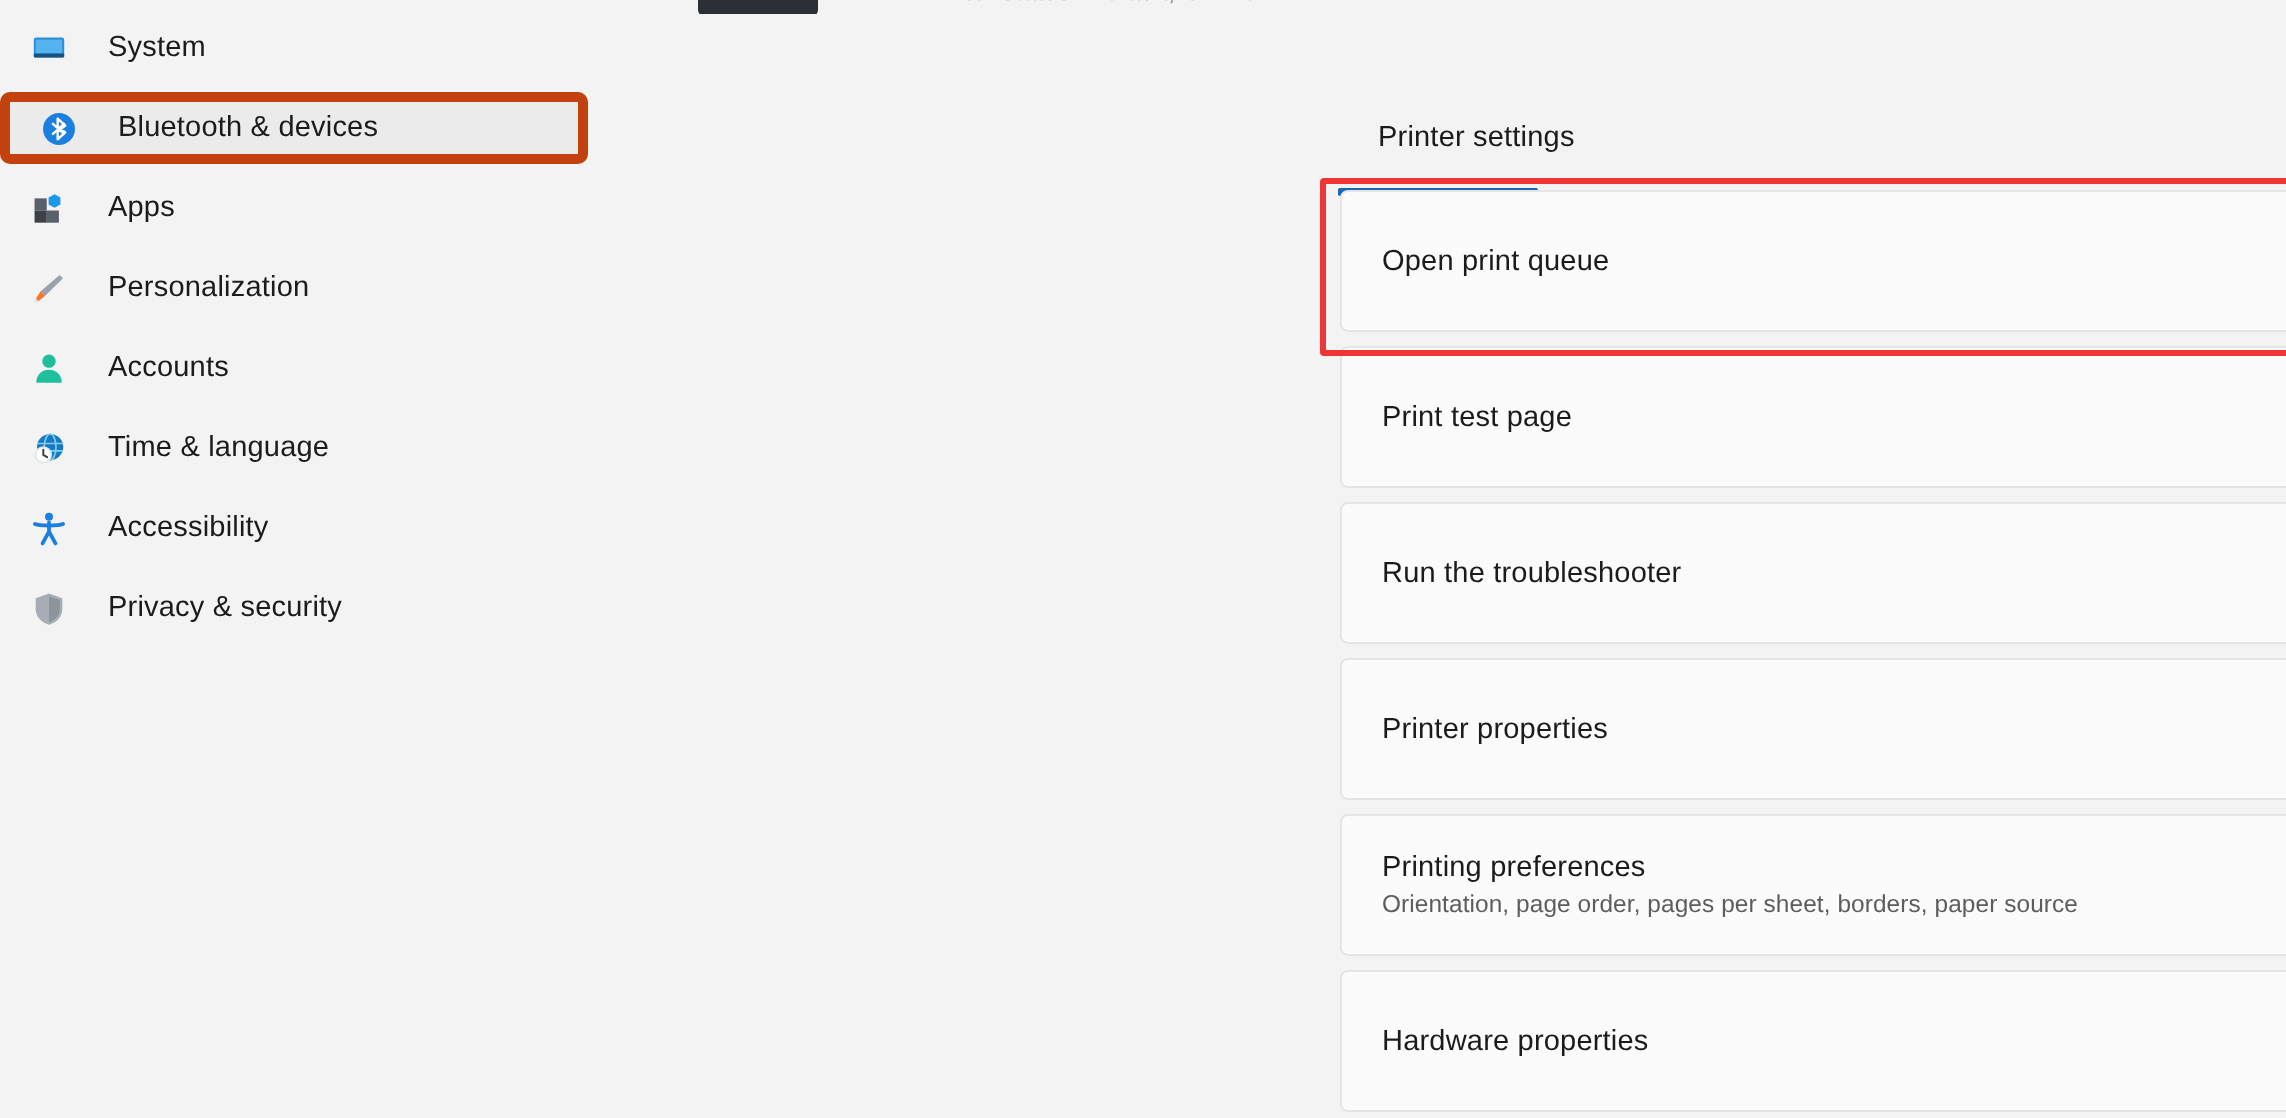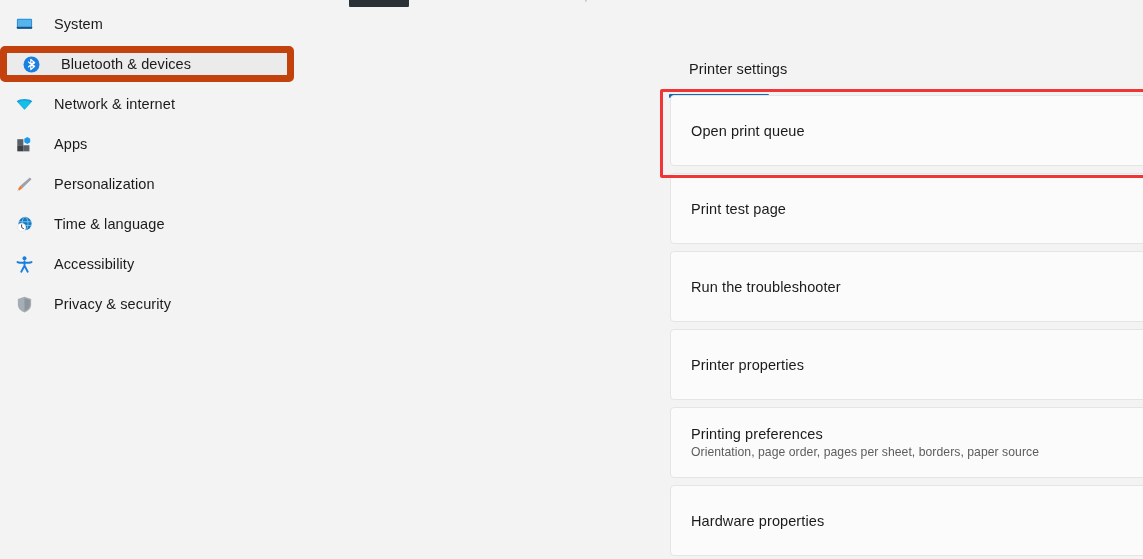--- a/index.html
+++ b/index.html
@@ -42,21 +42,21 @@
     border-radius: 5px;
     display: flex;
     align-items: center;
     padding-left: 14px;
     cursor: pointer;
     user-select: none;
   }
 
   .nav-item.selected {
     background: #ebebeb;
-    border: 7px solid #c2410c;
+    border: 5px solid #c2410c;
   }
 
   .nav-icon {
     width: 20px;
     height: 20px;
     flex: 0 0 20px;
     margin-right: 20px;
     display: flex;
     align-items: center;
     justify-content: center;
@@ -199,30 +199,20 @@
       <span class="nav-icon">
         <svg width="19" height="19" viewBox="0 0 20 20">
           <circle cx="10" cy="10" r="8.4" fill="#1a7fe0"></circle>
           <path d="M9.3 4.6 L13.3 8.2 L9.3 11.3 L9.3 4.6 Z M9.3 8.7 L13.3 11.8 L9.3 15.4 L9.3 8.7 Z
                    M6.8 7.3 L12.6 12.6 M6.8 12.6 L12.6 7.3" fill="none" stroke="#ffffff" stroke-width="1.25" stroke-linejoin="round" stroke-linecap="round"></path>
         </svg>
       </span>
       <span class="nav-label">Bluetooth &amp; devices</span>
     </div>
 
-    <div class="nav-item">
-
-      <span class="nav-icon">
-        <svg width="19" height="19" viewBox="0 0 20 20">
-          <path d="M1.8 6.5 C5 3.4 15 3.4 18.2 6.5 L10 15.6 Z" fill="#1a9fd9"></path>
-          <path d="M3.6 7.9 C6 5.6 14 5.6 16.4 7.9 L10 15 Z" fill="#12c0e8"></path>
-        </svg>
-      </span>
-      <span class="nav-label">Network &amp; internet</span>
-    </div>
 
     <div class="nav-item">
 
       <span class="nav-icon">
         <svg width="19" height="19" viewBox="0 0 20 20">
           <rect x="2.4" y="4.4" width="6.4" height="6.4" fill="#5a6069"></rect>
           <rect x="8.8" y="10.8" width="6.4" height="6.4" fill="#5a6069"></rect>
           <rect x="2.4" y="10.8" width="6.4" height="6.4" fill="#3c4147"></rect>
           <path d="M12.9 2.2 L16.0 4.0 L16.0 7.6 L12.9 9.4 L9.8 7.6 L9.8 4.0 Z" fill="#1a9ae8"></path>
         </svg>
@@ -235,20 +225,30 @@
       <span class="nav-icon">
         <svg width="19" height="19" viewBox="0 0 20 20">
           <path d="M15.6 2.6 L17.4 4.4 L8.0 13.6 L5.6 11.2 Z" fill="#9aa3ad"></path>
           <path d="M5.6 11.2 L8.0 13.6 L4.4 16.4 L3.1 15.0 Z" fill="#f07a28"></path>
           <path d="M3.1 15.0 L4.4 16.4 L2.3 17.3 Z" fill="#d9d9d9"></path>
         </svg>
       </span>
       <span class="nav-label">Personalization</span>
     </div>
 
+    <div class="nav-item">
+
+      <span class="nav-icon">
+        <svg width="19" height="19" viewBox="0 0 20 20">
+          <circle cx="10" cy="5.9" r="3.5" fill="#1fbf9b"></circle>
+          <path d="M3.3 17.2 C3.3 12.9 6.3 10.4 10 10.4 C13.7 10.4 16.7 12.9 16.7 17.2 Z" fill="#1fbf9b"></path>
+        </svg>
+      </span>
+      <span class="nav-label">Accounts</span>
+    </div>
 
     <div class="nav-item">
 
       <span class="nav-icon">
         <svg width="19" height="19" viewBox="0 0 20 20">
           <circle cx="10.6" cy="9.0" r="6.9" fill="#1a78c2"></circle>
           <ellipse cx="10.6" cy="9.0" rx="3.1" ry="6.9" fill="none" stroke="#7fd0ef" stroke-width="0.85"></ellipse>
           <path d="M3.8 7.1 H17.4 M3.8 11.0 H17.4" stroke="#7fd0ef" stroke-width="0.85" fill="none"></path>
           <circle cx="7.0" cy="13.1" r="4.6" fill="#e4e7ea"></circle>
           <circle cx="7.0" cy="13.1" r="3.6" fill="#ffffff"></circle>

